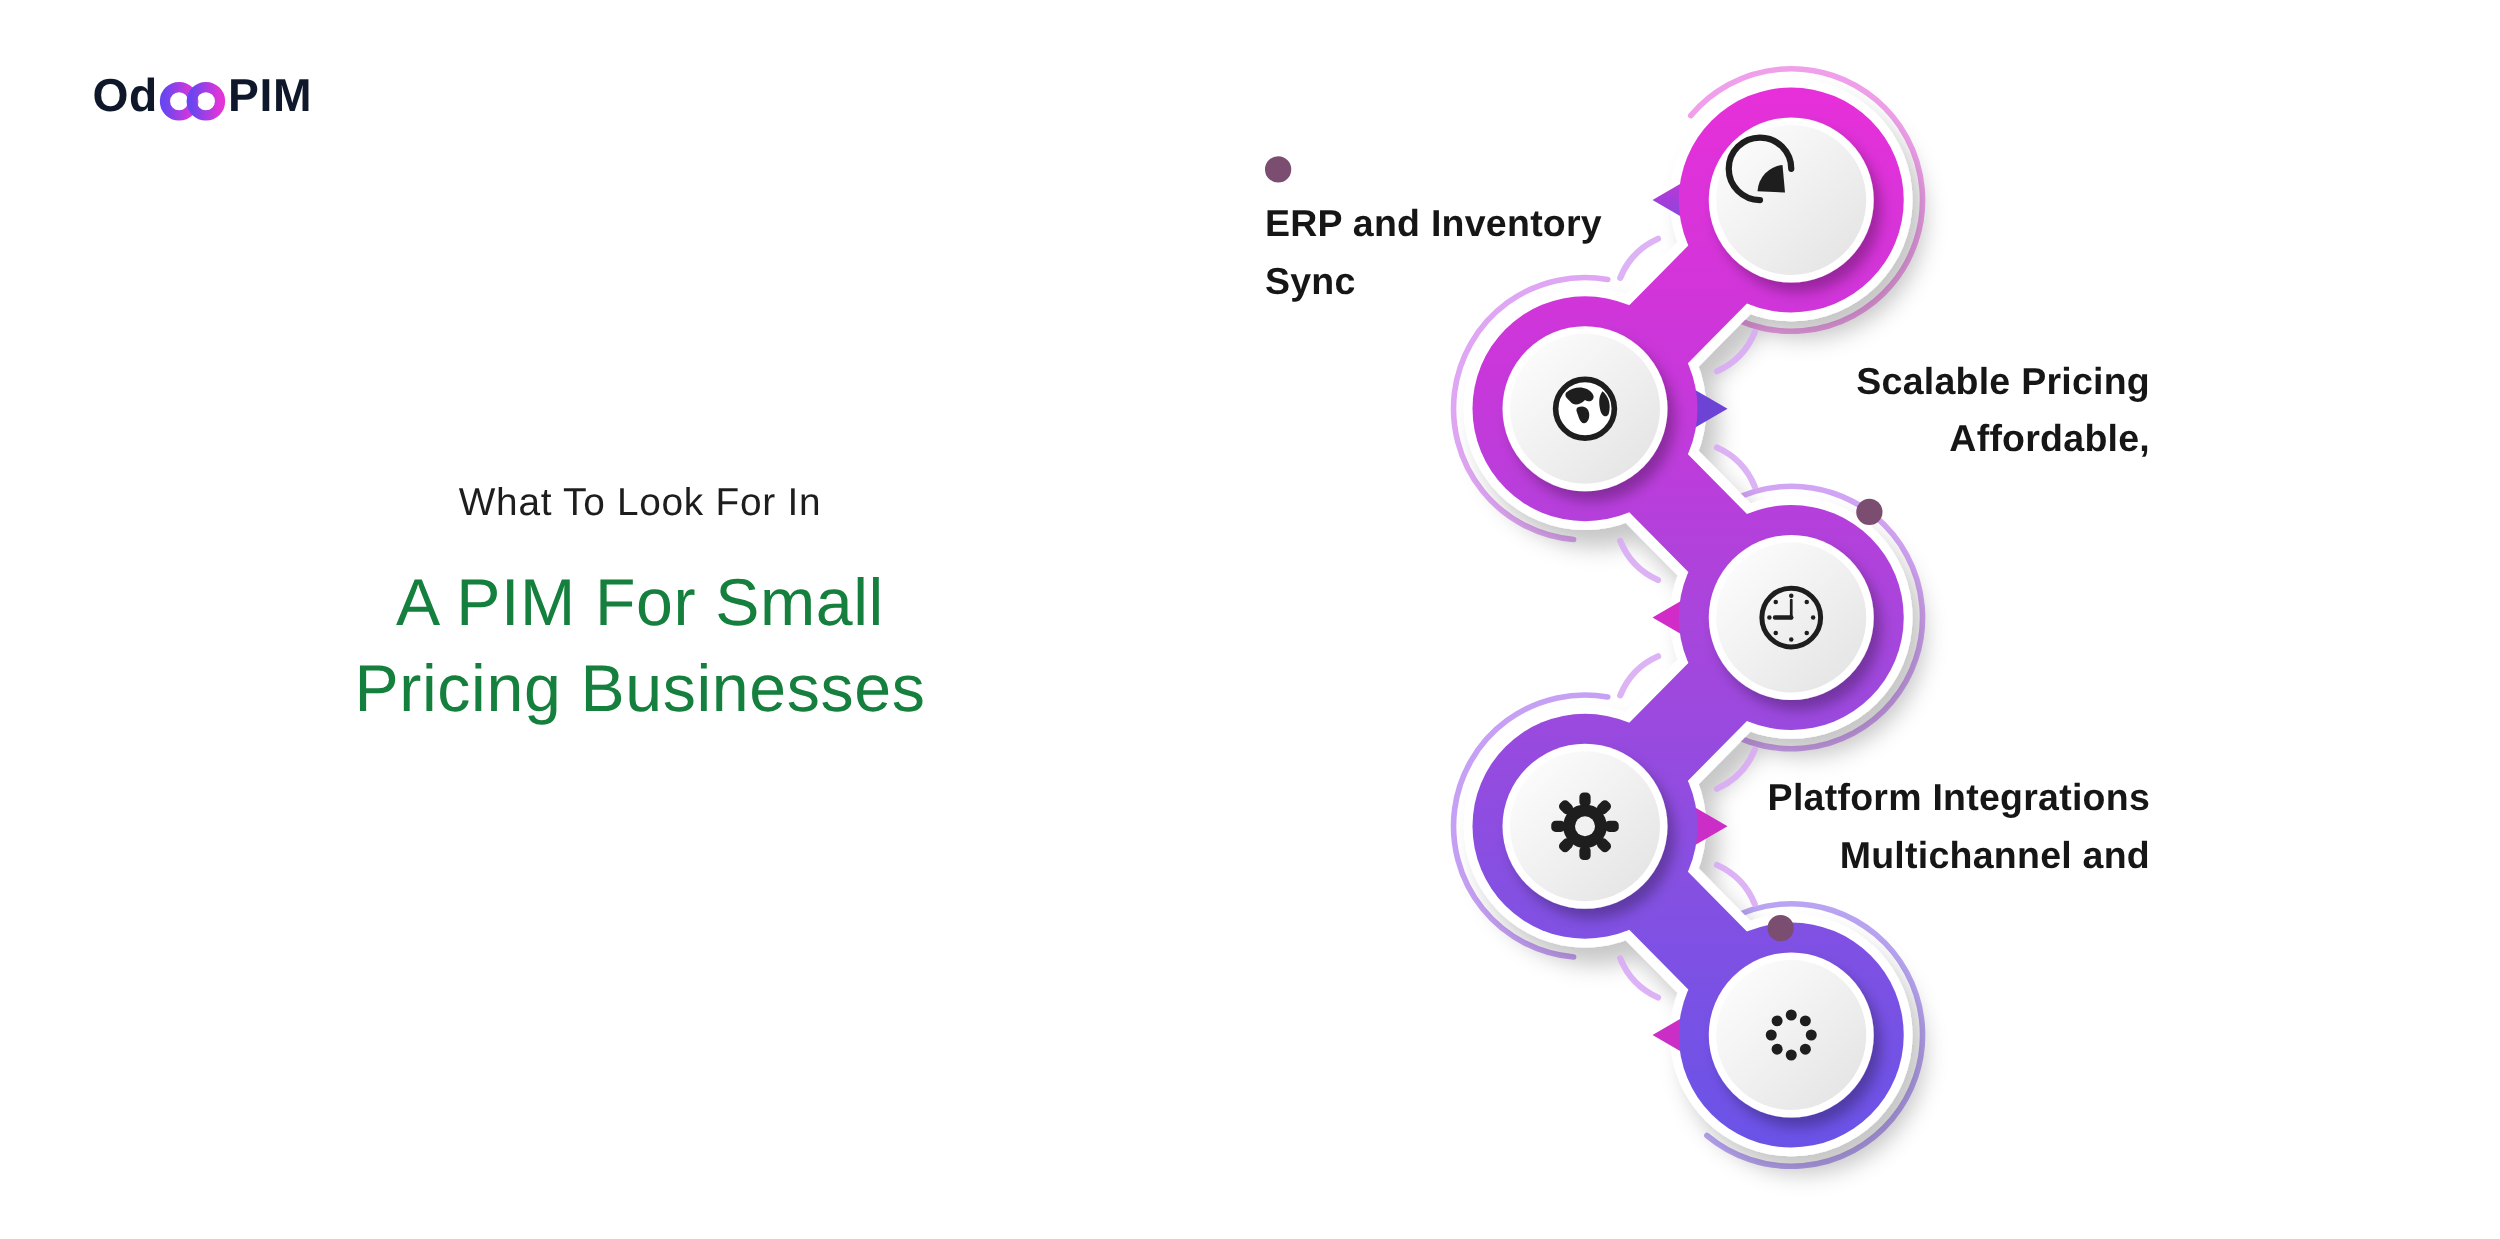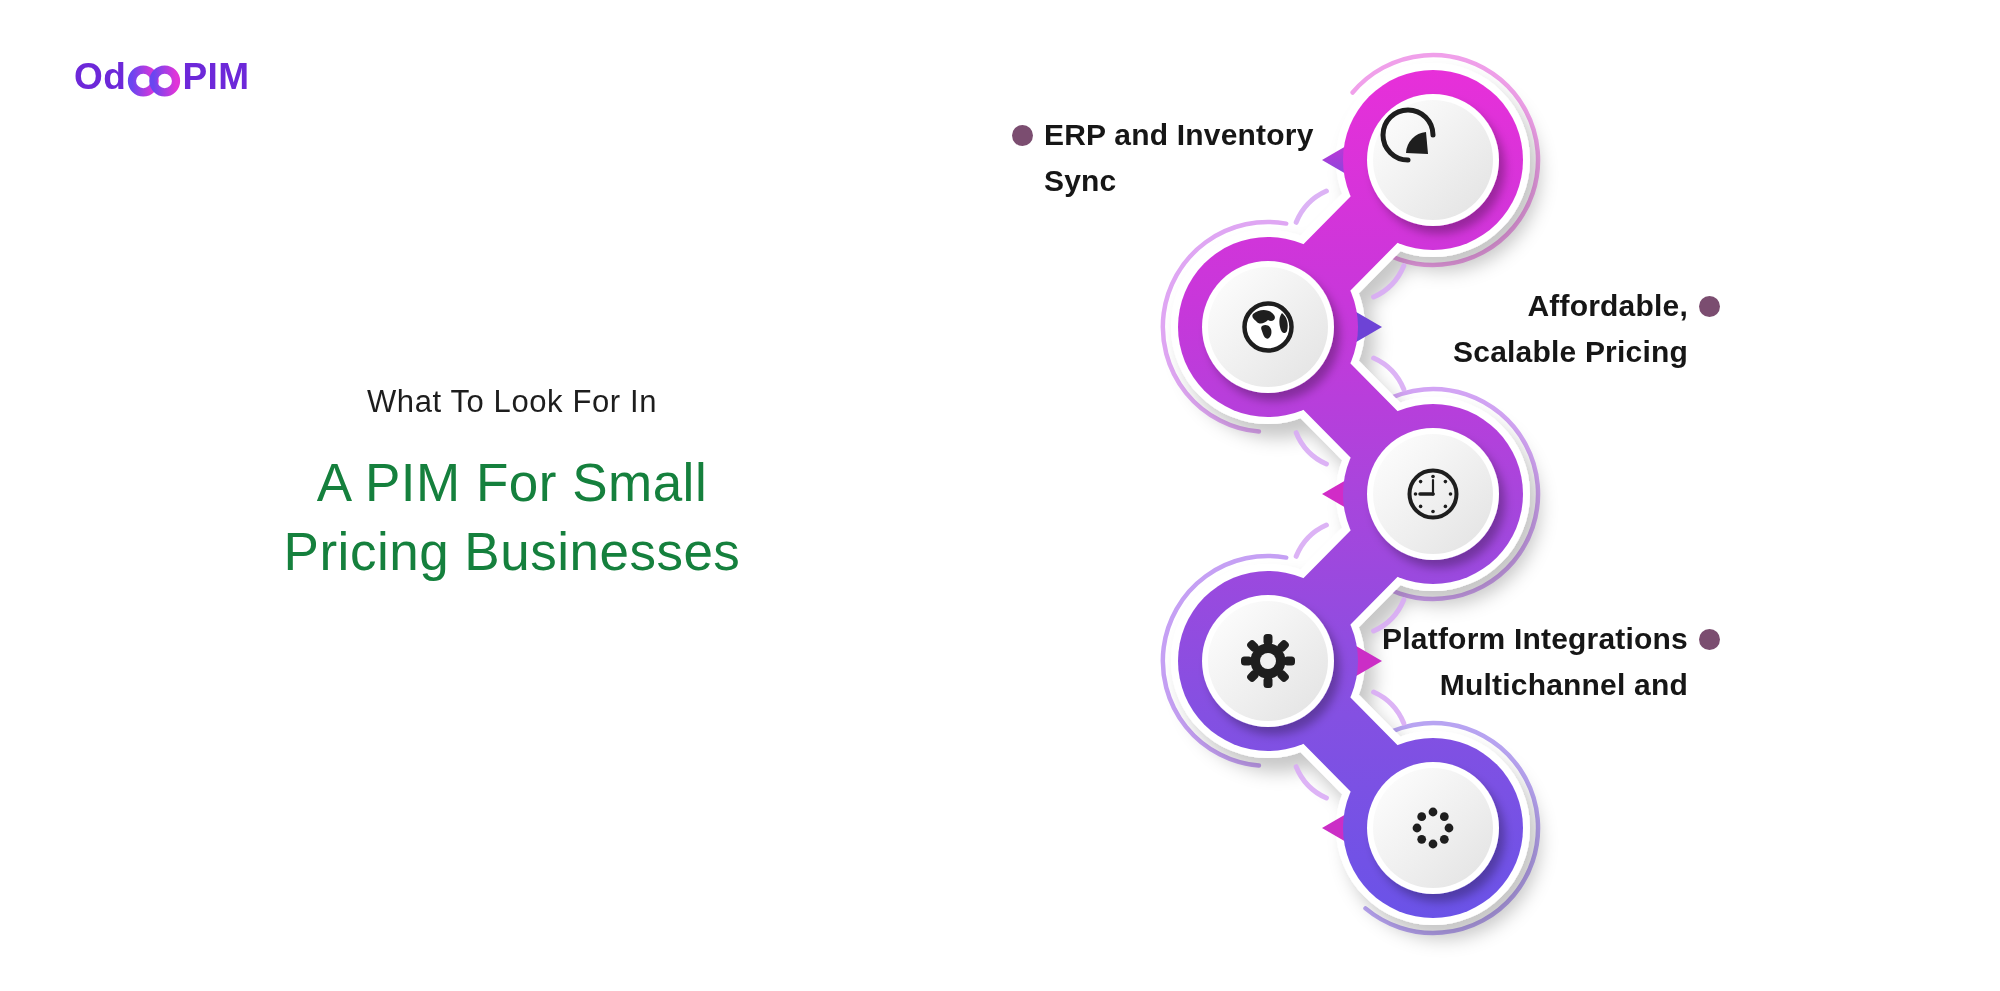--- a/index.html
+++ b/index.html
@@ -2,29 +2,29 @@
 <html><head>
 <meta charset="utf-8">
 <style>
   html,body{margin:0;padding:0;background:#ffffff;}
   .canvas{
     position:relative;width:2000px;height:991px;background:#ffffff;overflow:hidden;
     font-family:"Liberation Sans",sans-serif;
   }
   
   .logo{position:absolute;left:74px;top:56px;display:flex;align-items:flex-end;
-        font-size:37px;font-weight:800;color:#6d28d9;letter-spacing:.5px;}
+        font-size:37px;font-weight:800;color:#0f172a;letter-spacing:.5px;}
   .logo .inf{margin:8px -1px 0 -1px;display:block;}
   
   .title{position:absolute;left:150px;top:384px;width:724px;text-align:center;}
   .title .eyebrow{font-size:31px;color:#1d1d1d;font-weight:400;letter-spacing:.6px;margin-bottom:28px;}
   .title .main{font-size:53px;font-weight:400;color:#15803d;line-height:69px;letter-spacing:.5px;}
   
   .label{position:absolute;display:flex;gap:11px;font-size:30px;font-weight:600;
-         color:#161616;line-height:46px;letter-spacing:.2px;}
+         color:#161616;line-height:46px;letter-spacing:.2px;flex-direction:column;}
   .label .dot{width:21px;height:21px;border-radius:50%;background:#7b4d70;margin-top:13px;flex:none;}
   .label .txt{white-space:nowrap;}
   .l-right .txt{text-align:right;}
   .label1{left:1012px;top:112px;}
   .label2{right:280px;top:283px;}
   .label3{left:1012px;top:447px;}
   .label4{right:280px;top:616px;}
   .label5{left:1012px;top:781px;}
   
   .chain{position:absolute;left:0;top:0;width:2000px;height:991px;}
@@ -199,22 +199,22 @@
   <div class="label label1 l-left">
     <span class="dot"></span>
     <span class="txt">
       <div>ERP and Inventory</div>
       <div>Sync</div>
     </span>
   </div>
 
   <div class="label label2 l-right">
     <span class="txt">
+      <div>Scalable Pricing</div>
       <div>Affordable,</div>
-      <div>Scalable Pricing</div>
     </span>
     <span class="dot"></span>
   </div>
 
 
   <div class="label label4 l-right">
     <span class="txt">
       <div>Platform Integrations</div>
       <div>Multichannel and</div>
     </span>

